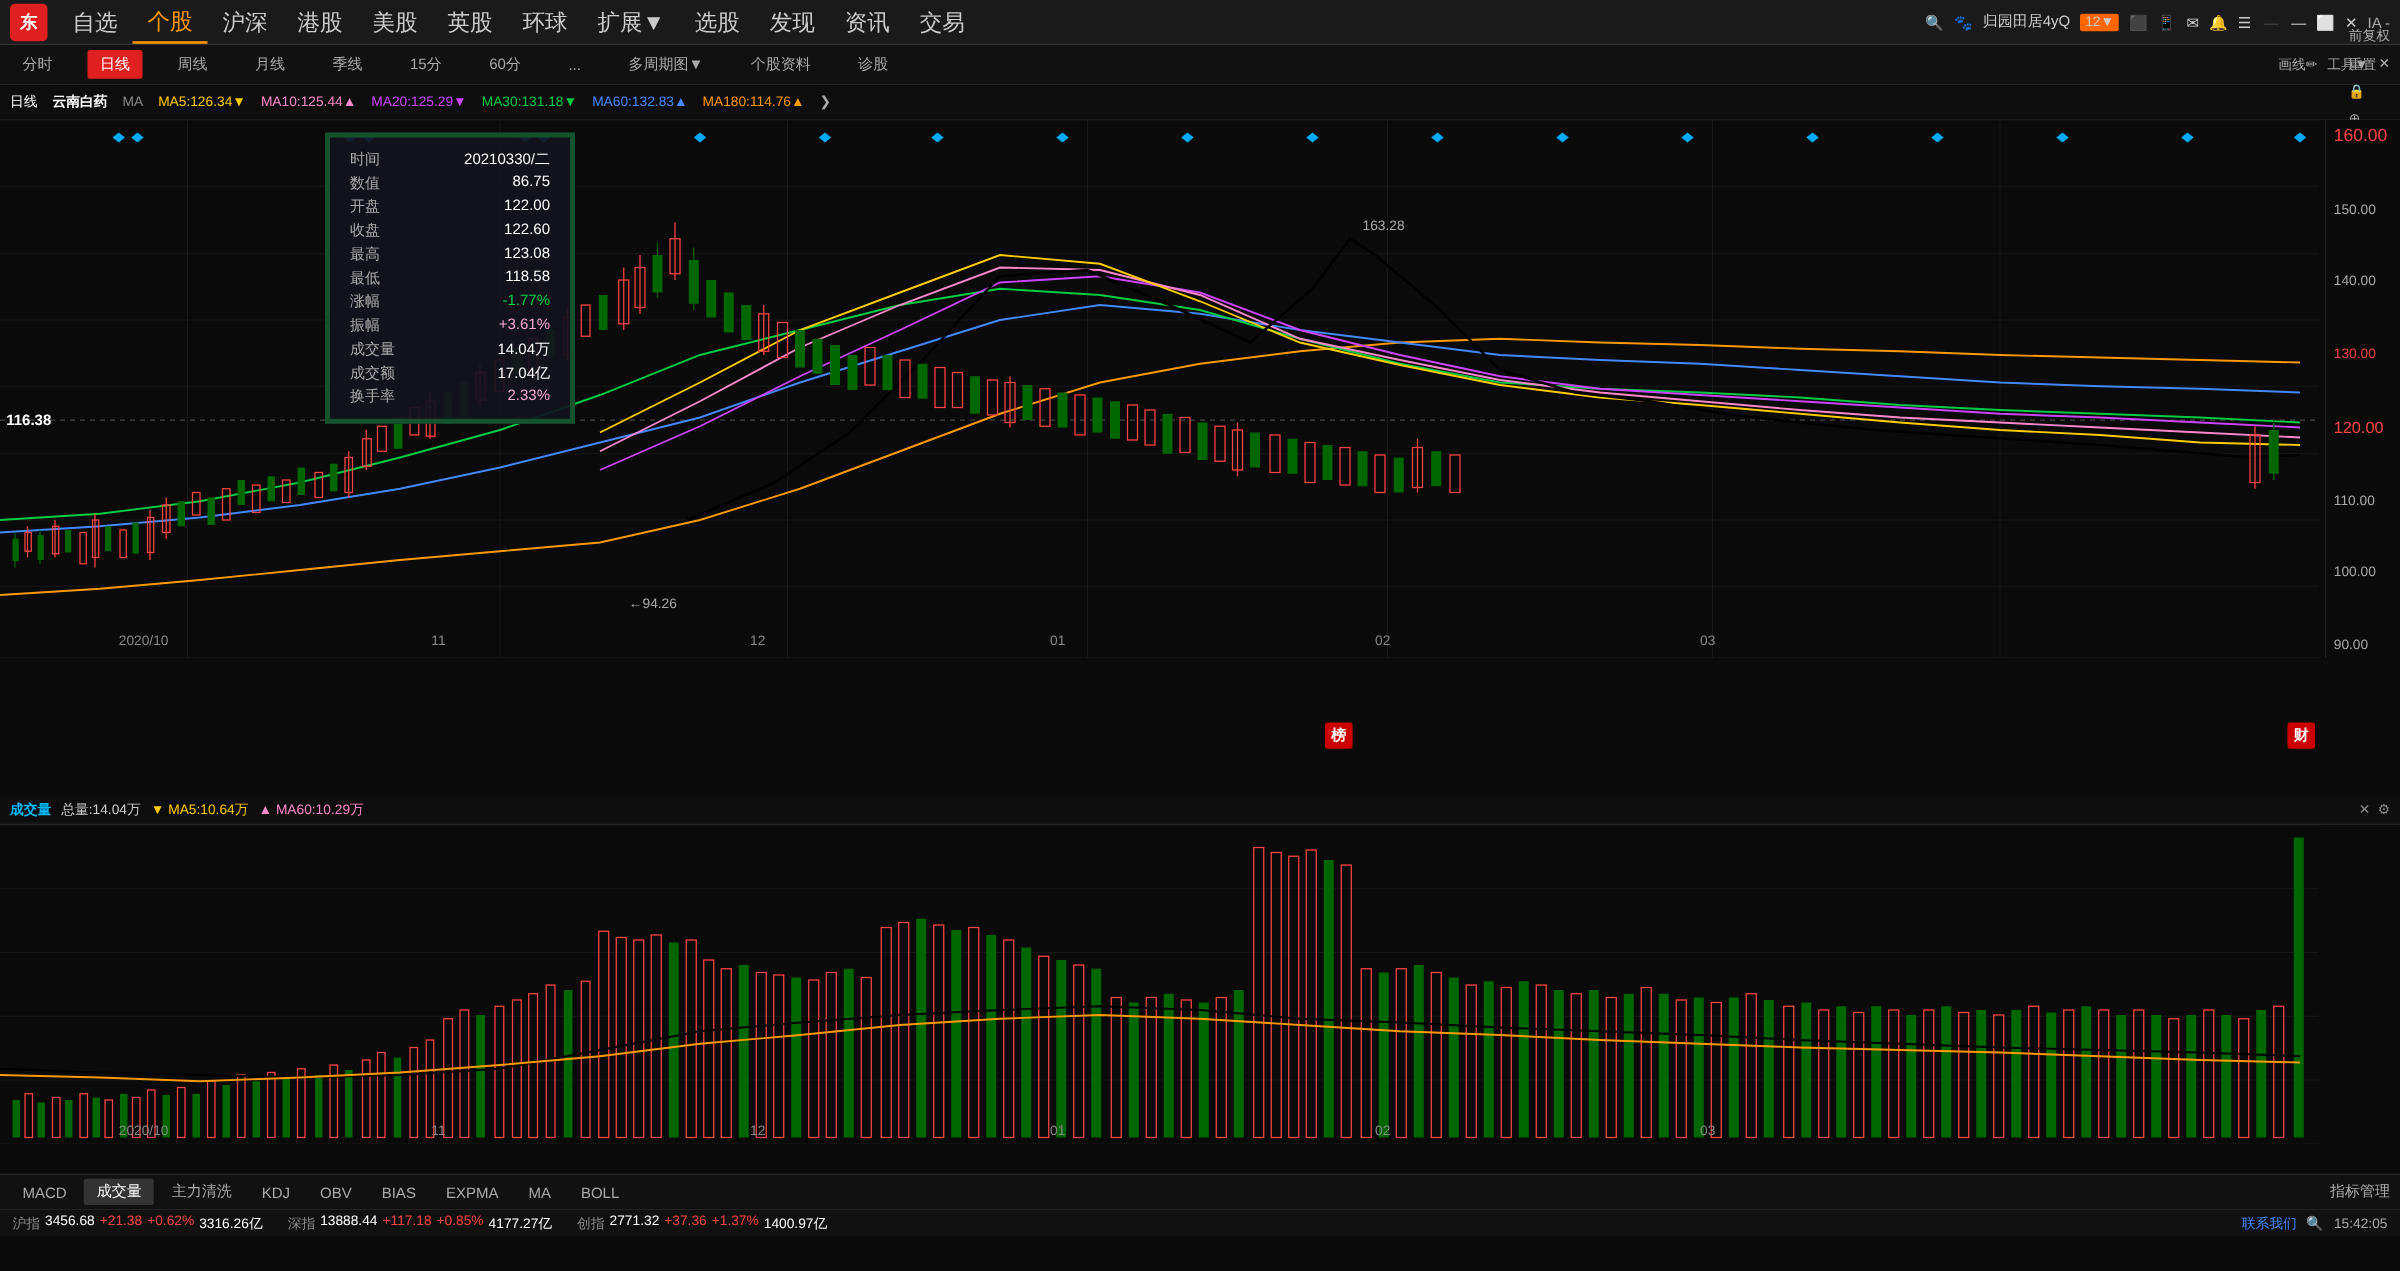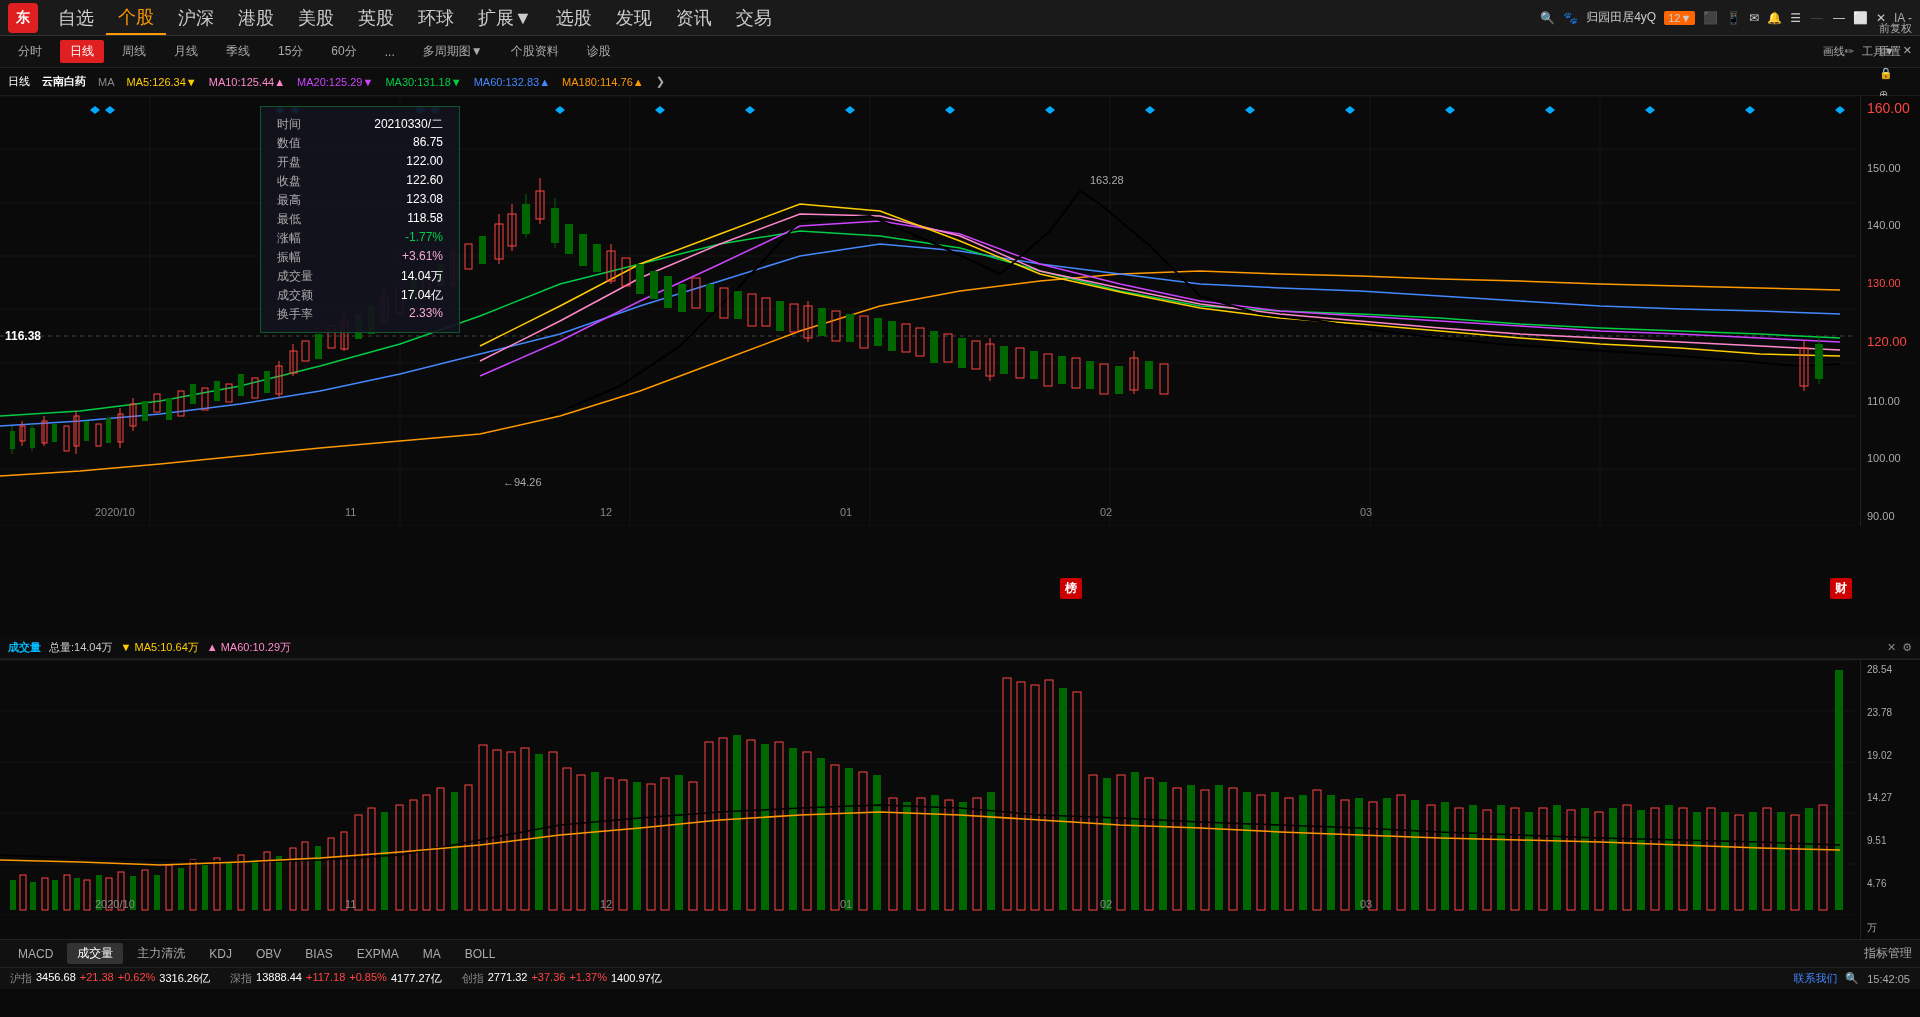--- a/index.html
+++ b/index.html
@@ -7,21 +7,21 @@
     
     
     .top-nav { background: #1a1a1a; height: 36px; display: flex; align-items: center; padding: 0 8px; border-bottom: 1px solid #333; }
     .logo { width: 30px; height: 30px; background: #e02020; border-radius: 4px; display: flex; align-items: center; justify-content: center; font-weight: bold; color: white; font-size: 14px; margin-right: 8px; }
     .nav-item { padding: 4px 12px; color: #ccc; cursor: pointer; font-size: 18px; text-align: center; }
     .nav-item.active { color: #ff9900; border-bottom: 2px solid #ff9900; }
     .nav-right { margin-left: auto; display: flex; align-items: center; gap: 8px; color: #ccc; font-size: 12px; }
     .nav-right span { cursor: pointer; }
     
     
-    .sub-nav { background: #111; height: 32px; display: flex; align-items: center; padding: 0 8px; border-bottom: 1px solid #222; gap: 8px; }
+    .sub-nav { background: #111; height: 32px; display: flex; align-items: center; padding: 0 8px; border-bottom: 1px solid #222; gap: 18px; }
     .sub-nav-item { padding: 3px 10px; color: #aaa; cursor: pointer; font-size: 12px; border-radius: 2px; }
     .sub-nav-item.active { background: #e02020; color: #fff; }
     .sub-nav-right { margin-left: auto; display: flex; gap: 8px; color: #ccc; }
     
     
     .ma-bar { background: #0d0d0d; height: 28px; display: flex; align-items: center; padding: 0 8px; border-bottom: 1px solid #1a1a1a; font-size: 11px; gap: 12px; }
     .prev-right { margin-left: auto; display: flex; gap: 8px; color: #aaa; font-size: 11px; flex-direction: column; }
     
     
     .chart-container { display: flex; flex-direction: column; height: calc(1017px - 36px - 32px - 28px - 28px - 22px); }
@@ -46,21 +46,21 @@
     
     
     .status-bar { background: #111; height: 22px; display: flex; align-items: center; padding: 0 10px; font-size: 11px; border-top: 1px solid #222; gap: 20px; }
     .status-item { display: flex; gap: 4px; }
     .status-label { color: #888; }
     .status-val { color: #fff; }
     .status-up { color: #ff4444; }
     .status-right { margin-left: auto; display: flex; gap: 8px; color: #aaa; }
     
     
-    .tooltip-box { position: absolute; left: 260px; top: 10px; background: rgba(20,20,30,0.92); border: 1px solid #14532d; padding: 8px 16px; z-index: 10; min-width: 200px; }
+    .tooltip-box { position: absolute; left: 260px; top: 10px; background: rgba(20,20,30,0.92); border: 4px solid #14532d; padding: 8px 16px; z-index: 10; min-width: 200px; }
     .tooltip-row { display: flex; justify-content: space-between; gap: 24px; padding: 1px 0; }
     .tooltip-key { color: #aaa; }
     .tooltip-val { color: #fff; }
     .tooltip-val.red { color: #f9a8d4; }
     .tooltip-val.green { color: #00cc44; }
 
     svg { display: block; }
     
     .section-label { color: #00bbff; font-weight: bold; }
     
@@ -654,29 +654,20 @@
 
         <text x="95" y="248" fill="#888" font-size="11">2020/10</text>
         <text x="345" y="248" fill="#888" font-size="11">11</text>
         <text x="600" y="248" fill="#888" font-size="11">12</text>
         <text x="840" y="248" fill="#888" font-size="11">01</text>
         <text x="1100" y="248" fill="#888" font-size="11">02</text>
         <text x="1360" y="248" fill="#888" font-size="11">03</text>
       </svg>
     </div>
 
-    <div style="width:60px;background:#0a0a0a;border-left:1px solid #222;display:flex;flex-direction:column;justify-content:space-between;padding:4px 6px;">
-      <span style="color:#aaa;font-size:10px;">28.54</span>
-      <span style="color:#aaa;font-size:10px;">23.78</span>
-      <span style="color:#aaa;font-size:10px;">19.02</span>
-      <span style="color:#aaa;font-size:10px;">14.27</span>
-      <span style="color:#aaa;font-size:10px;">9.51</span>
-      <span style="color:#aaa;font-size:10px;">4.76</span>
-      <span style="color:#aaa;font-size:10px;">万</span>
-    </div>
   </div>
 
   <div class="indicator-tabs">
     <div class="ind-tab">MACD</div>
     <div class="ind-tab active">成交量</div>
     <div class="ind-tab">主力清洗</div>
     <div class="ind-tab">KDJ</div>
     <div class="ind-tab">OBV</div>
     <div class="ind-tab">BIAS</div>
     <div class="ind-tab">EXPMA</div>

